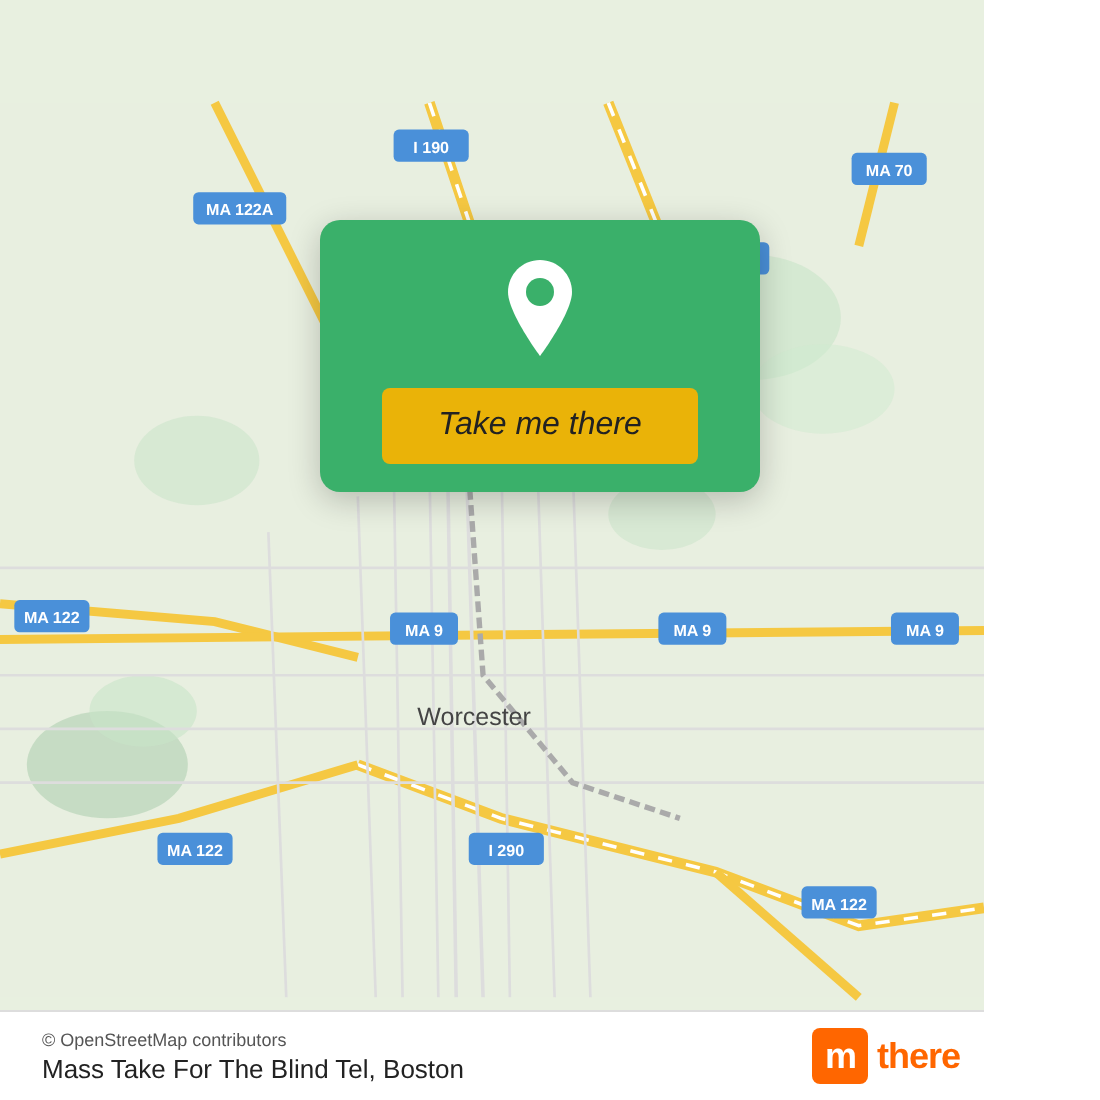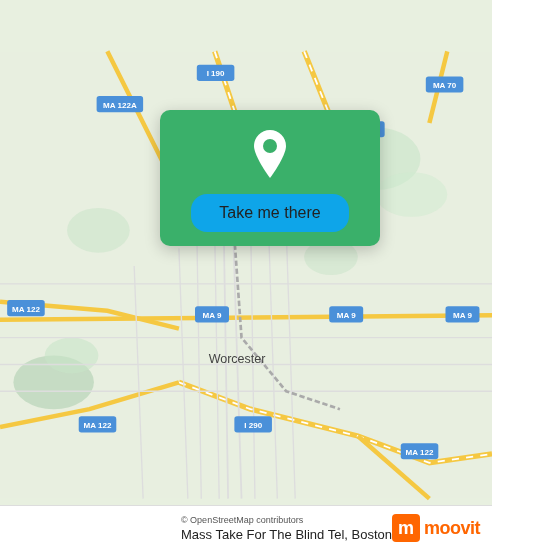--- a/index.html
+++ b/index.html
@@ -45,42 +45,43 @@
     #pin-icon-wrap {
       width: 52px;
       height: 52px;
       display: flex;
       align-items: center;
       justify-content: center;
       margin-bottom: 10px;
     }
 
     #take-me-there-btn {
-      background: #0ea5e9;
+      background: #eab308;
       color: #222;
       border: none;
-      border-radius: 16px;
+      border-radius: 4px;
       padding: 10px 28px;
       font-size: 16px;
       font-weight: 500;
       cursor: pointer;
       margin-top: 4px;
       white-space: nowrap;
+      font-style: italic;
     }
 
     
     #bottom-bar {
       position: absolute;
       bottom: 0;
       left: 0;
       width: 100%;
       background: white;
       display: flex;
       align-items: center;
-      justify-content: flex-end;
+      justify-content: space-between;
       padding: 8px 12px 8px 21px;
       z-index: 20;
       border-top: 1px solid #ddd;
     }
 
     #bottom-left {
       display: flex;
       flex-direction: column;
       gap: 2px;
     }
@@ -232,16 +233,16 @@
     <button id="take-me-there-btn">Take me there</button>
   </div>
 
   <div id="bottom-bar">
     <div id="bottom-left">
       <span id="osm-credit">© OpenStreetMap contributors</span>
       <span id="location-name">Mass Take For The Blind Tel, Boston</span>
     </div>
     <div id="moovit-logo">
       <div class="moovit-m">m</div>
-      <span class="moovit-text">moovit</span>
+      <span class="moovit-text">there</span>
     </div>
   </div>
 </div>
 
 </body></html>

